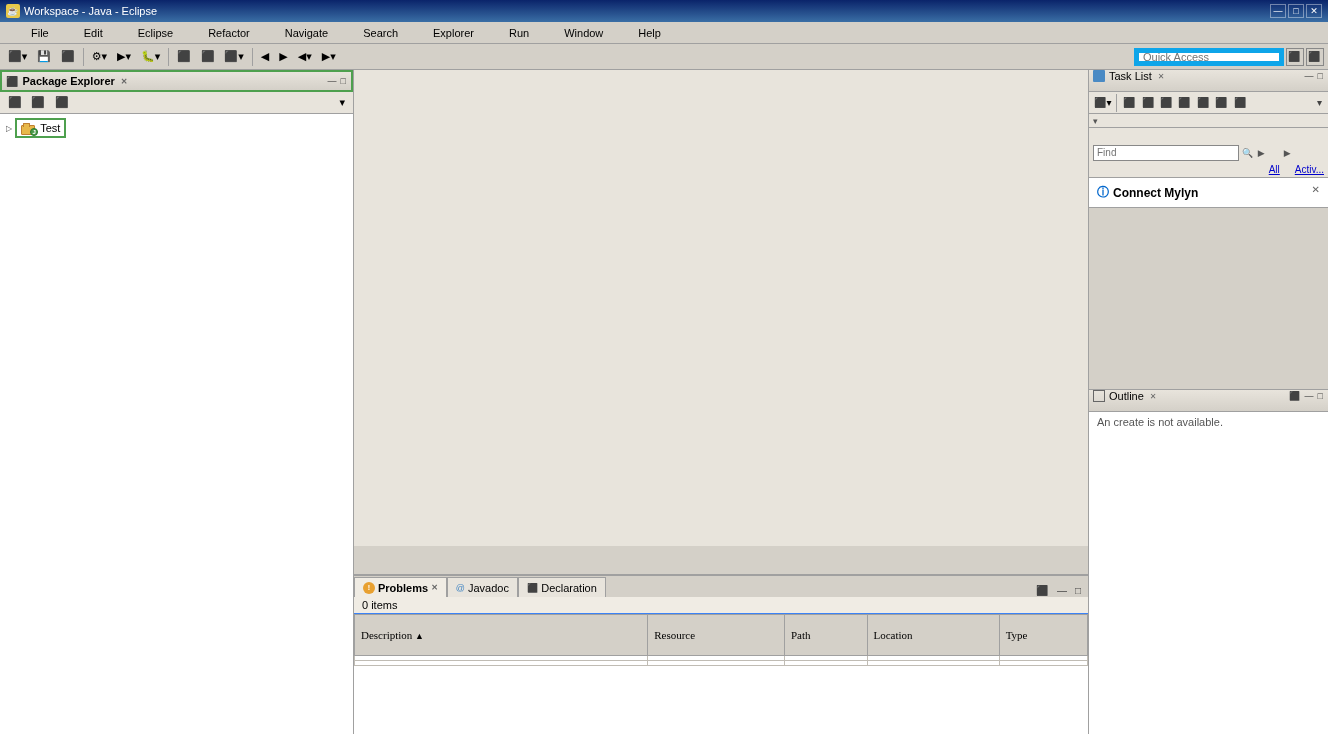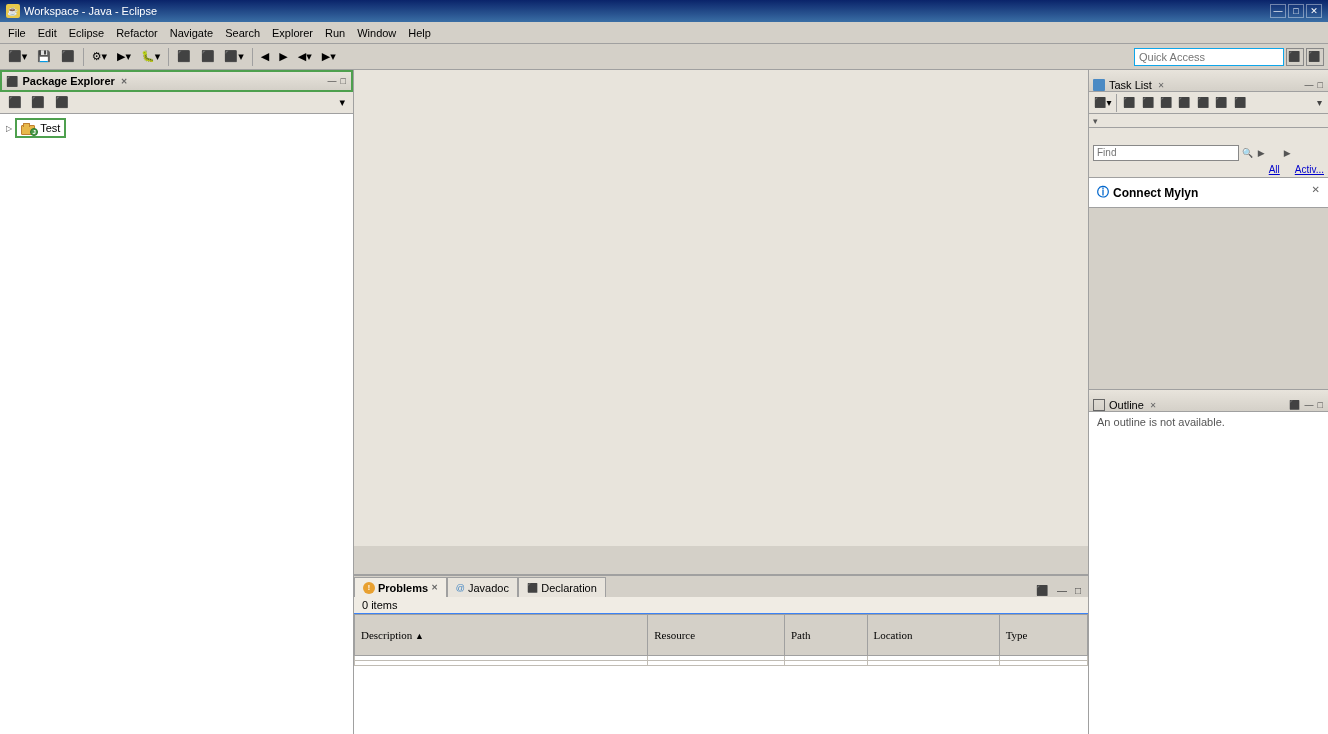--- a/index.html
+++ b/index.html
@@ -68,20 +68,21 @@
       border-bottom: 1px solid #a0a0a0;
       padding: 0 2px;
     }
     .menu-item {
       padding: 2px 6px;
       font-size: 11px;
       cursor: pointer;
       height: 100%;
       display: flex;
       align-items: center;
+      margin-left: 23px;
     }
 
     
     #toolbar {
       background: #d4d0c8;
       height: 26px;
       display: flex;
       align-items: center;
       border-bottom: 1px solid #a0a0a0;
       padding: 0 4px;
@@ -103,21 +104,21 @@
 
     
     #quick-access {
       display: flex;
       align-items: center;
       gap: 2px;
     }
     #quick-access input {
       width: 150px;
       height: 18px;
-      border: 1px solid #0ea5e9;
+      border: 5px solid #0ea5e9;
       background: white;
       padding: 1px 4px;
       font-size: 11px;
     }
     .qa-btn {
       background: none;
       border: 1px solid #888;
       height: 18px;
       width: 18px;
       cursor: pointer;
@@ -324,21 +325,21 @@
 
     
     #task-list-panel {
       flex: 0 0 auto;
       border-bottom: 1px solid #a0a0a0;
     }
     .right-panel-header {
       background: linear-gradient(to bottom, #e8e4dc, #d4d0c8);
       height: 22px;
       display: flex;
-      align-items: flex-end;
+      align-items: flex-start;
       justify-content: space-between;
       padding: 0 4px;
       border-bottom: 1px solid #a0a0a0;
     }
     .right-panel-title {
       display: flex;
       align-items: center;
       gap: 4px;
       font-size: 11px;
     }
@@ -726,19 +727,19 @@
           <span>Outline</span>
           <span class="close-tab">✕</span>
         </div>
         <div class="panel-controls">
           <button class="panel-ctrl-btn">⬛</button>
           <button class="panel-ctrl-btn">—</button>
           <button class="panel-ctrl-btn">□</button>
         </div>
       </div>
       <div class="outline-content">
-        <span>An outline is not available.</span>
+        <span>An create is not available.</span>
       </div>
     </div>
 
   </div>
 
 </div>
 
 </body></html>

